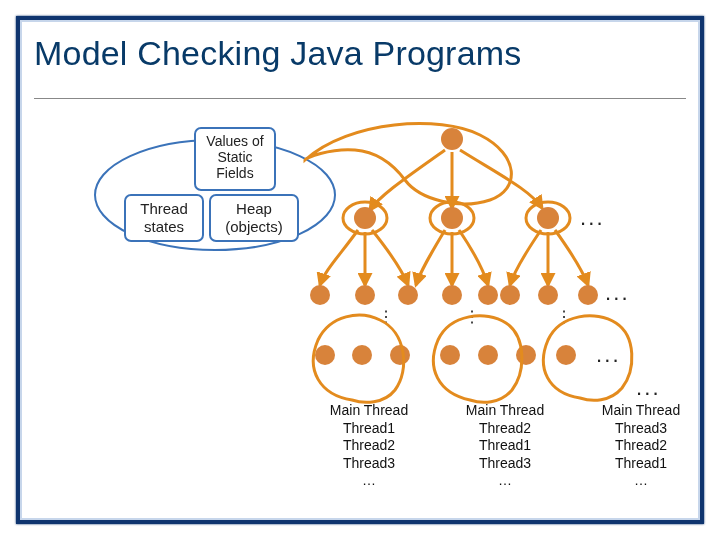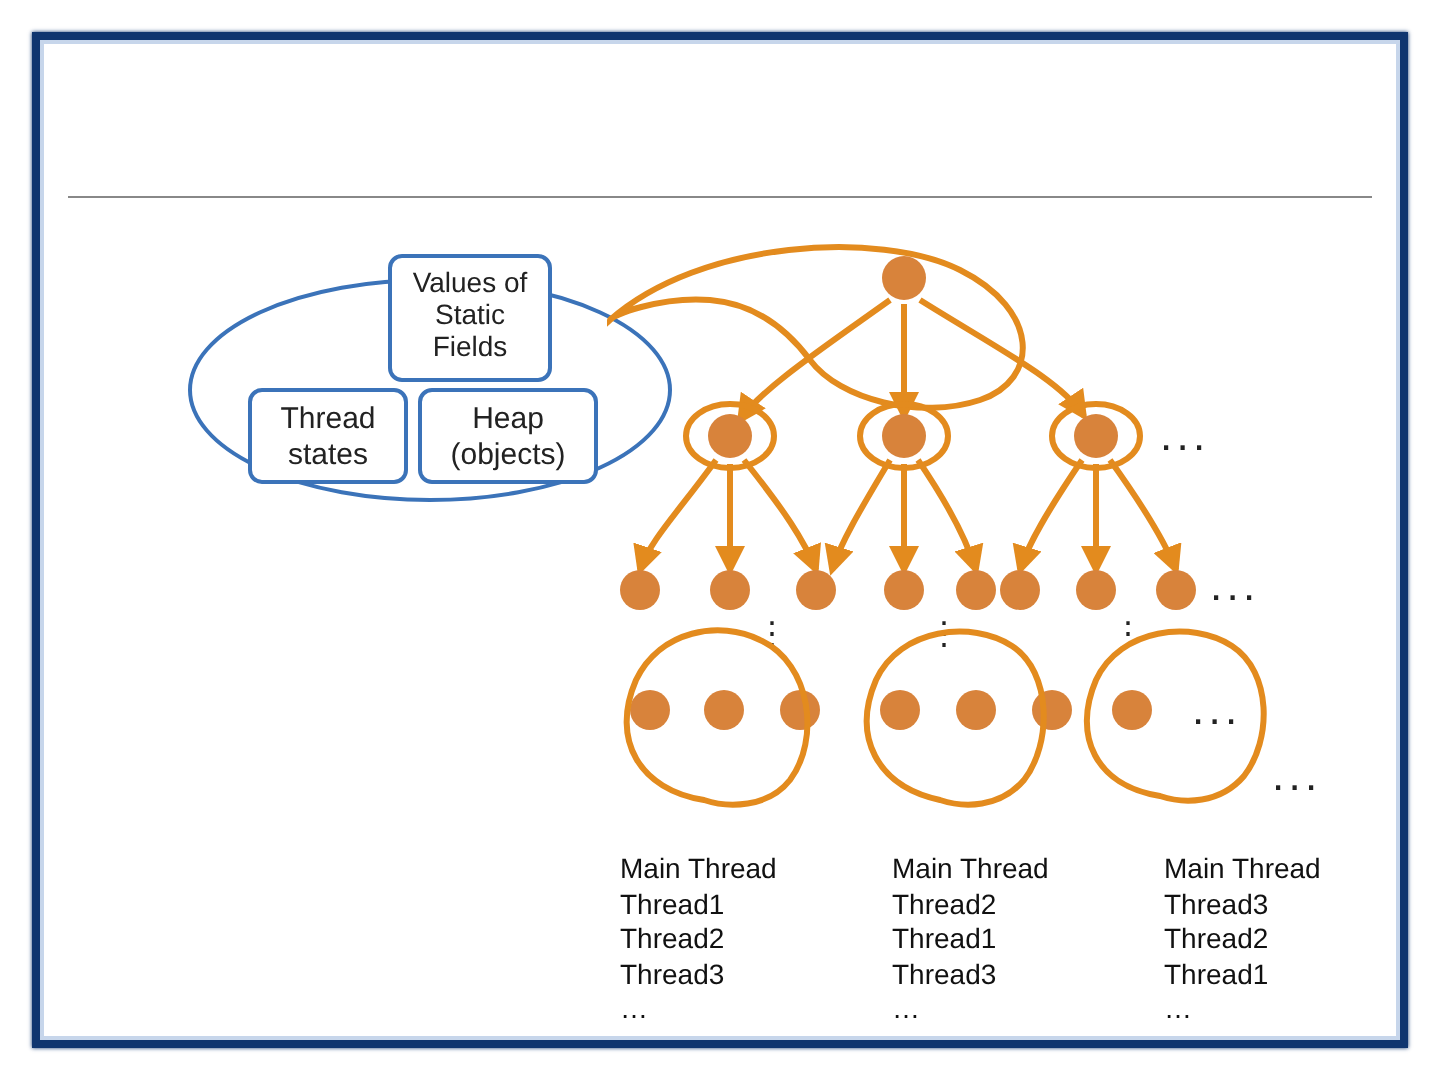--- a/index.html
+++ b/index.html
@@ -84,31 +84,31 @@
     position: absolute;
     left: 310px;
     top: 402px;
     width: 390px;
     display: flex;
     gap: 18px;
     font-size: 14px;
     color: #111;
   }
   .col {
-    text-align: left;
+    text-align: center;
     width: 120px;
     line-height: 1.25;
-    margin-top: 24px;
   }
 </style>
 </head>
 <body>
 
 <div class="slide">
   <div class="frame"></div>
+  <div class="title">Model Checking Java Programs</div>
   <div class="hairline"></div>
 
   <svg class="diagram" viewBox="0 0 720 540">
 
     <ellipse cx="215" cy="195" rx="120" ry="55" fill="none" stroke="#3b73b9" stroke-width="2"></ellipse>
 
     <rect x="195" y="128" width="80" height="62" class="box"></rect>
     <text class="box-text small" x="235" y="146">Values of</text>
     <text class="box-text small" x="235" y="162">Static</text>
     <text class="box-text small" x="235" y="178">Fields</text>

